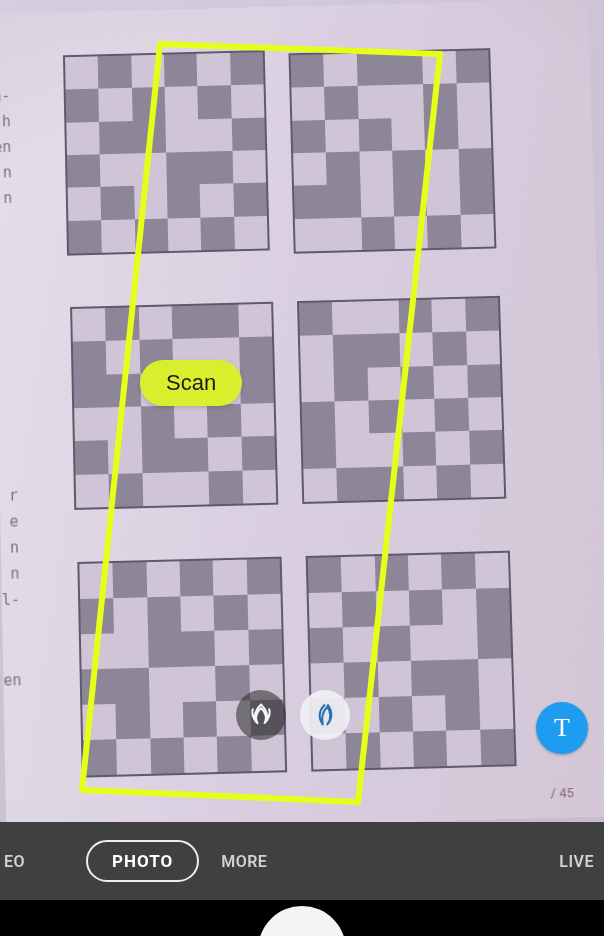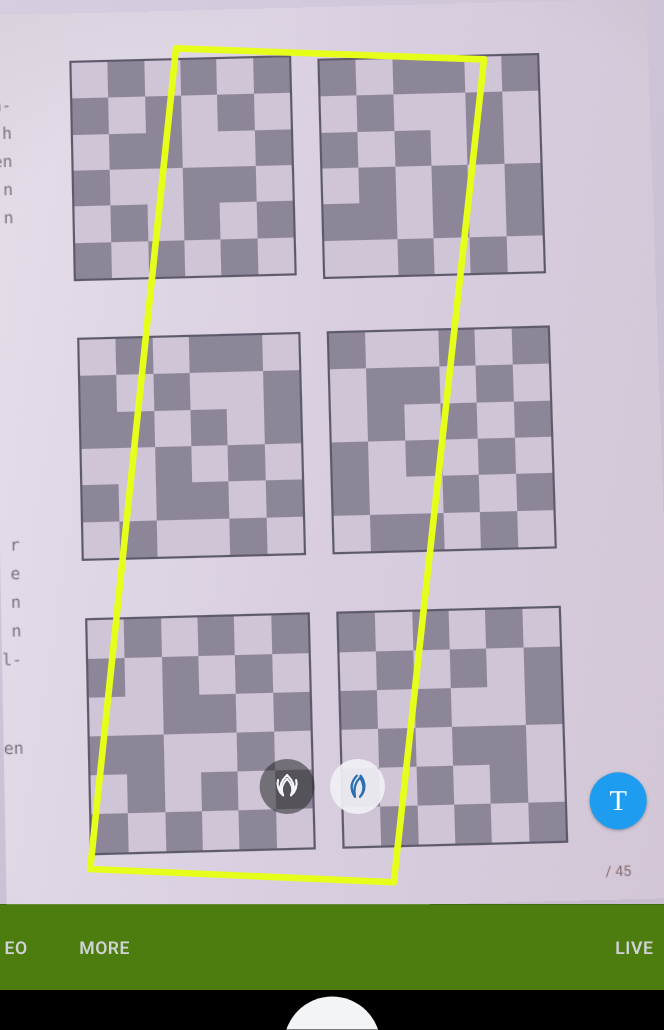--- a/index.html
+++ b/index.html
@@ -120,21 +120,21 @@
     font-family: Georgia, 'Times New Roman', serif;
     box-shadow: 0 1px 3px rgba(0,0,0,0.3);
   }
 
   
   .mode-strip {
     position: absolute;
     left: 0; right: 0;
     top: 822px;
     height: 78px;
-    background: #4d7c0f;
+    background: #404040;
     display: flex;
     align-items: center;
     gap: 0;
     padding: 0 4px;
   }
   .mode-item {
     color: #cfd2d6;
     font-size: 16px;
     font-weight: 600;
     letter-spacing: 0.5px;
@@ -424,38 +424,40 @@
 n
 l-</pre>
     <pre class="edge-text edge3">en</pre>
     <div class="pageno">/ 45</div>
   </div>
 
   <svg class="detect-frame">
     <polygon fill="none" stroke="#e6ff1a" stroke-width="6" stroke-linejoin="round" points="160,44 440,54 358,802 82,790"></polygon>
   </svg>
 
+  <button class="scan-chip">Scan</button>
 
   <div class="filter-chip dark">
     <svg viewBox="0 0 24 24">
       <path d="M12 3 C8 7 6 11 7 15 C5 13 4 10 5 7 C4 11 5 16 9 19 C7 15 8 10 12 6 C16 10 17 15 15 19 C19 16 20 11 19 7 C20 10 19 13 17 15 C18 11 16 7 12 3 Z" fill="none" stroke="#f4f6f8" stroke-width="1.6" stroke-linejoin="round"></path>
     </svg>
   </div>
   <div class="filter-chip light">
     <svg viewBox="0 0 24 24">
       <path d="M12 3 C7 8 6 14 10 20 C9 15 10 9 14 5 C17 9 18 15 14 20 C18 16 19 9 14 3" fill="none" stroke="#2a6fb0" stroke-width="1.8" stroke-linejoin="round"></path>
     </svg>
   </div>
 
   <div class="t-badge">
     <span>T</span>
   </div>
 </div>
 
 <div class="mode-strip">
   <span class="mode-item edge-left">EO</span>
   <span class="mode-spacer"></span>
+  <span class="mode-item mode-pill">PHOTO</span>
   <span class="mode-item">MORE</span>
   <span class="mode-gap"></span>
   <span class="mode-item more">LIVE</span>
 </div>
 
 <div class="shutter-arc"></div>
 
 </body></html>

